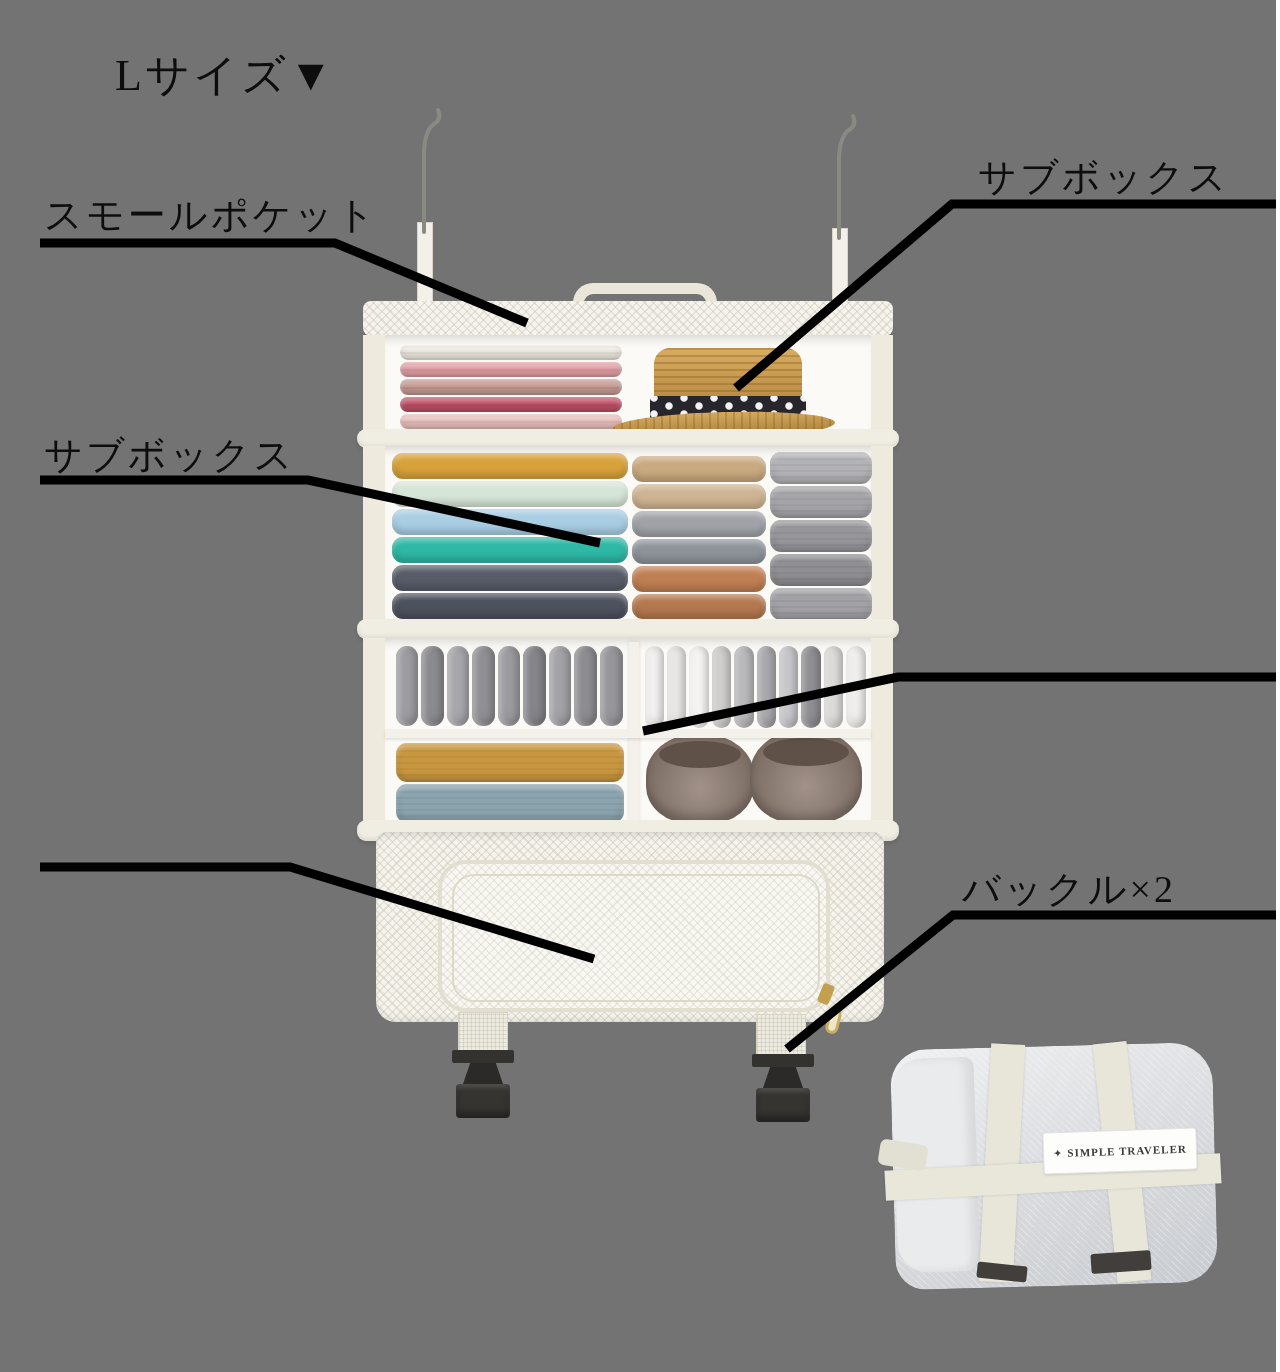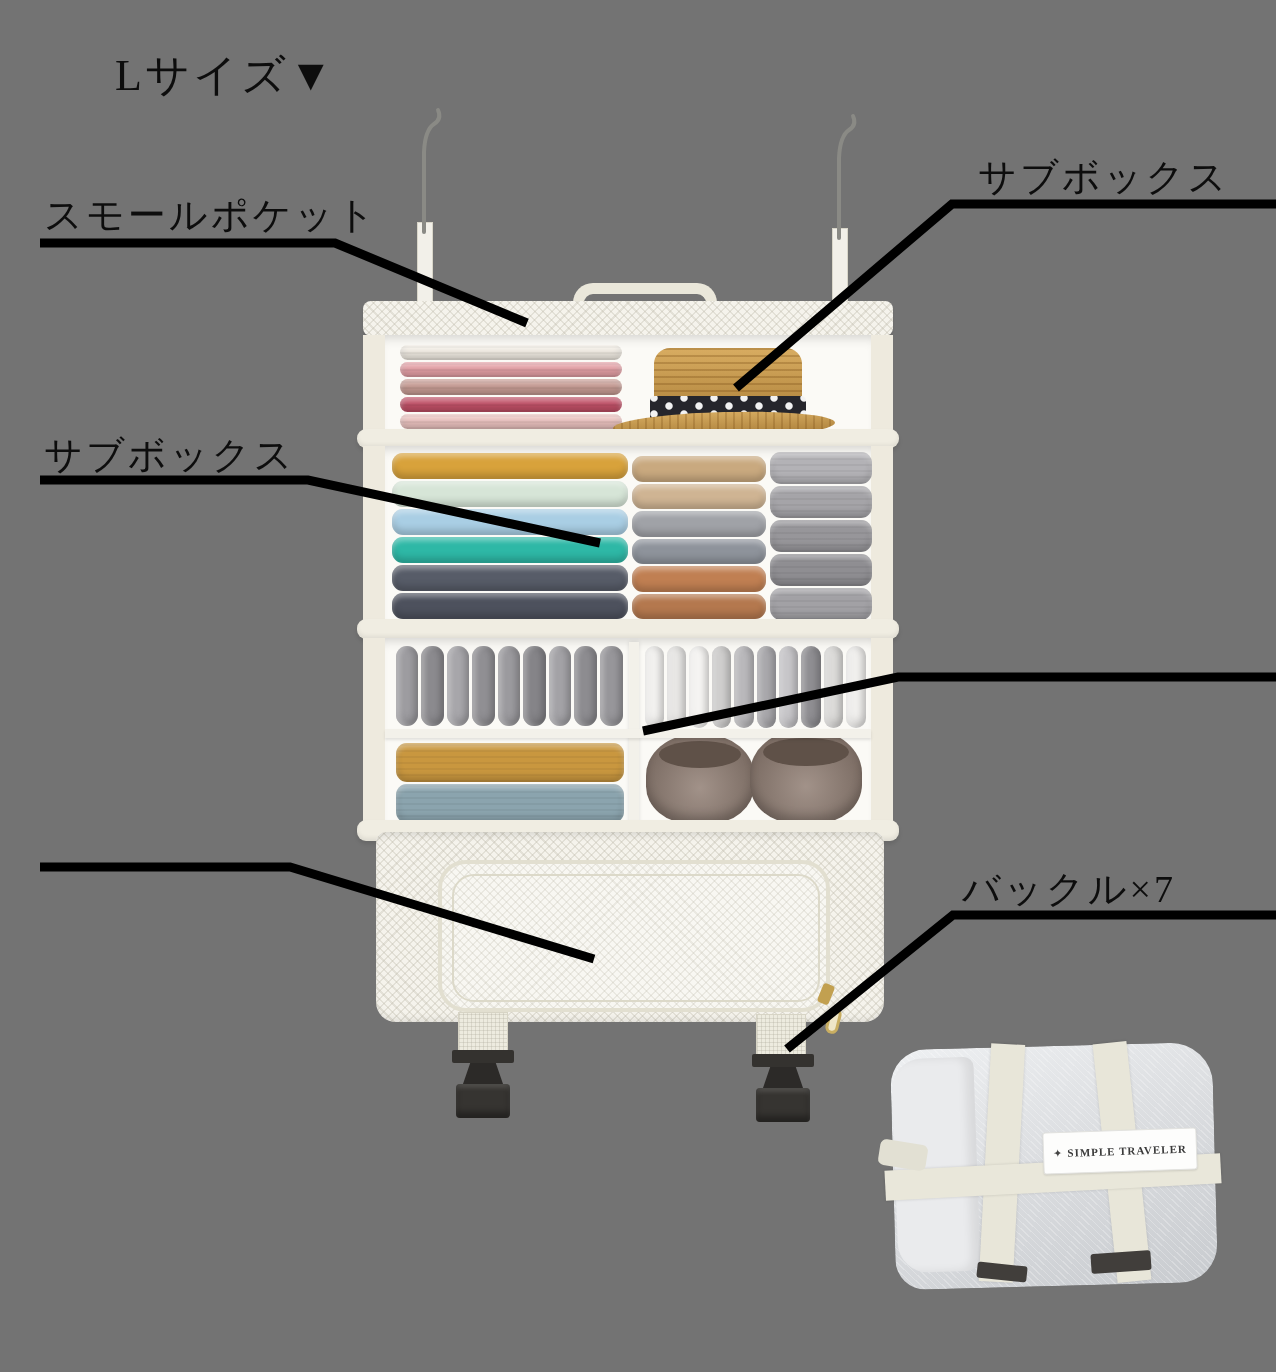--- a/index.html
+++ b/index.html
@@ -222,15 +222,15 @@
     <polyline points="1280,204 952,204 736,388" fill="none" stroke="#000" stroke-width="9"></polyline>
     <polyline points="40,480 308,480 600,543" fill="none" stroke="#000" stroke-width="9"></polyline>
     <polyline points="1280,677 898,677 643,731" fill="none" stroke="#000" stroke-width="9"></polyline>
     <polyline points="40,867 290,867 594,959" fill="none" stroke="#000" stroke-width="9"></polyline>
     <polyline points="1280,915 953,915 787,1049" fill="none" stroke="#000" stroke-width="9"></polyline>
   </svg>
 
   <div class="callout" style="left:978px;top:152px;">サブボックス</div>
   <div class="callout" style="left:44px;top:190px;">スモールポケット</div>
   <div class="callout" style="left:44px;top:430px;">サブボックス</div>
-  <div class="callout" style="left:962px;top:864px;">バックル×7</div>
+  <div class="callout" style="left:962px;top:864px;">バックル×2</div>
 
 </div>
 
 </body></html>

